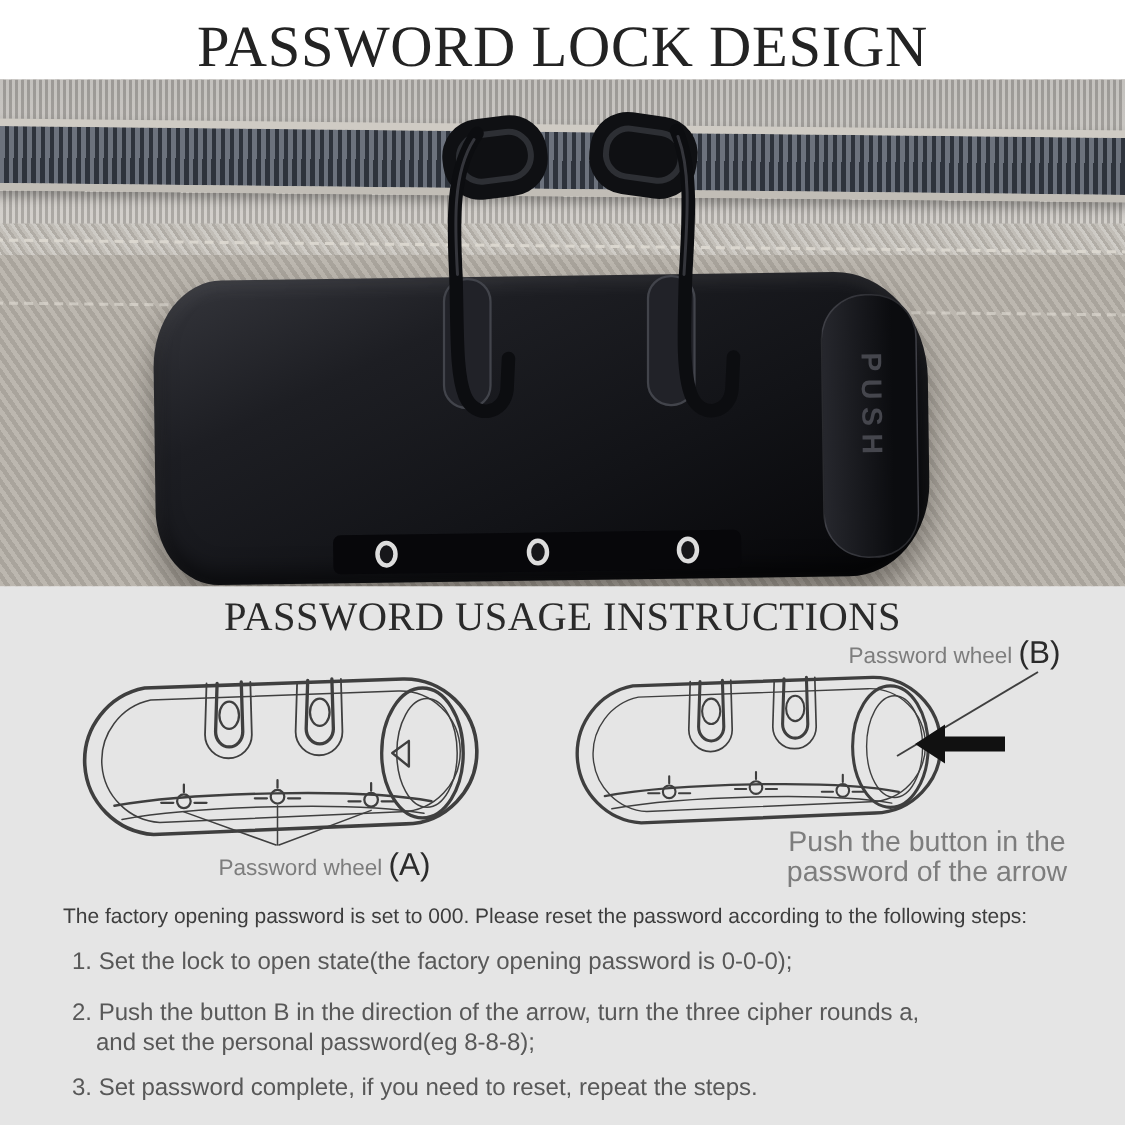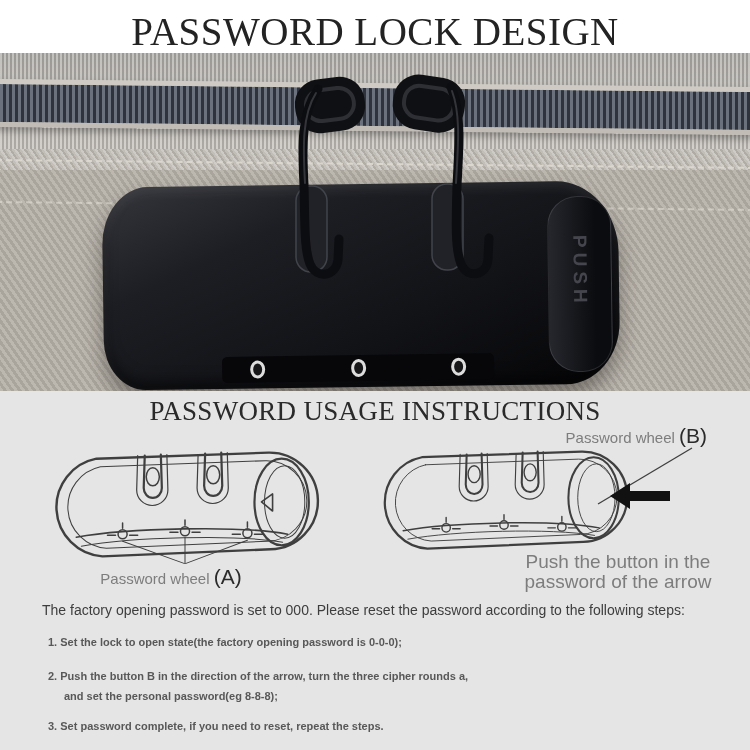--- a/index.html
+++ b/index.html
@@ -71,32 +71,32 @@
   
   .section2 { position:absolute; top:391px; left:0; width:750px; height:359px; background:#e5e5e5; }
   .usage-title {
     position:absolute; top:5px; left:0; width:750px; text-align:center;
     font-family:"Liberation Serif", serif; font-size:27px; color:#2a2a2a;
     letter-spacing:0.3px; font-weight:500;
   }
   .wheel-label { position:absolute; color:#7d7d7d; font-size:15px; white-space:nowrap; }
   .wheel-label .key { color:#2b2b2b; font-size:21px; font-weight:400; }
   .label-b { top:33px; right:43px; }
-  .label-a { top:174px; left:40px; width:262px; text-align:center; }
+  .label-a { top:174px; left:25px; width:262px; text-align:right; }
   .push-note { position:absolute; top:161px; right:34px; width:196px; text-align:center;
                color:#7d7d7d; font-size:19px; line-height:20px; }
   .diagram { position:absolute; }
   .diagram-a { left:34px; top:54px; }
   .diagram-b { left:364px; top:54px; }
   .annot { position:absolute; left:558px; top:49px; }
   .intro {
     position:absolute; top:211px; left:42px; width:680px;
     color:#3d3d3d; font-size:14px;
   }
-  .step { position:absolute; left:48px; color:#585858; font-size:11px; line-height:20px;font-weight:bold; }
+  .step { position:absolute; left:48px; color:#585858; font-size:16px; line-height:20px; }
   .step-1 { top:241px; }
   .step-2 { top:275px; }
   .step-3 { top:325px; }
   .step .l2 { display:block; padding-left:16px; }
 </style>
 </head>
 <body>
 
 <div class="page">
 

